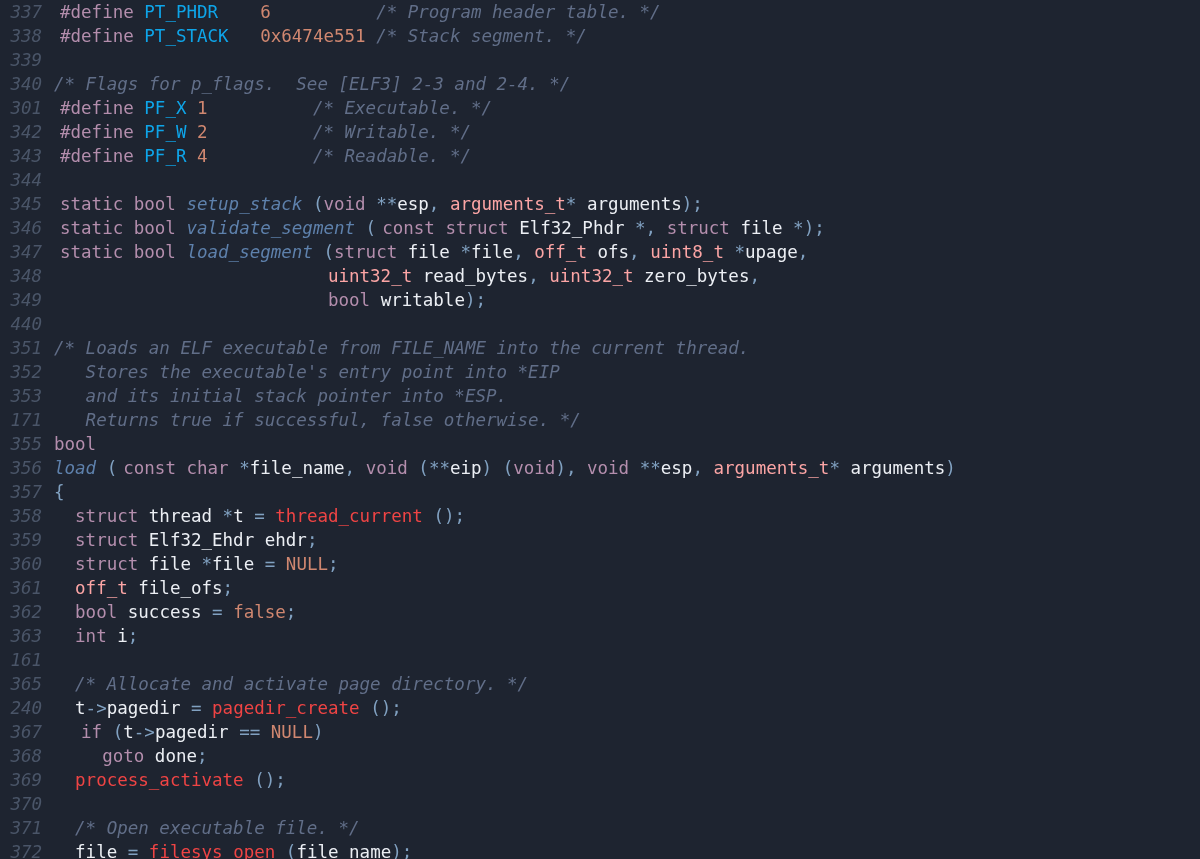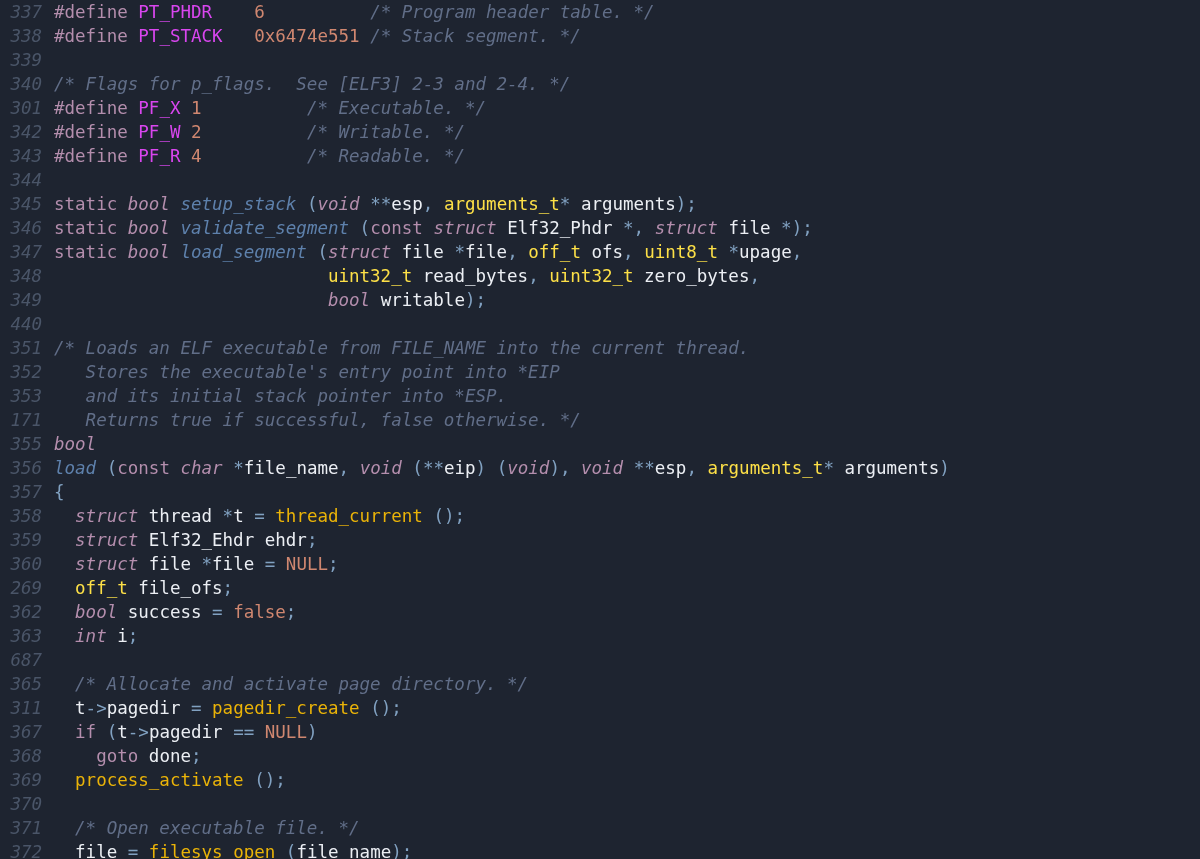--- a/index.html
+++ b/index.html
@@ -28,30 +28,30 @@
     flex: 1;
     color: #d8dee9;
     white-space: pre;
     position: relative;
   }
   .line {
     height: 24px;
     position: relative;
   }
   
-  .kw     { color: #b48ead; }           
-  .type   { color: #b48ead; font-style: italic; } 
+  .kw     { color: #b48ead; margin-left: 6px; }           
+  .type   { color: #b48ead; } 
   .fn     { color: #5e81ac; font-style: italic; }           
-  .fn2    { color: #eab308; }           
+  .fn2    { color: #ef4444; }           
   .num    { color: #d08770; }           
   .cmt    { color: #616e88; font-style: italic; }           
-  .typet  { color: #fde047; }           
+  .typet  { color: #fca5a5; }           
   .op     { color: #81a1c1; }           
   .id     { color: #eceff4; }           
-  .def    { color: #d946ef; }           
+  .def    { color: #0ea5e9; }           
 </style>
 </head>
 <body>
 
 <div class="editor">
   <div class="gutter" id="gutter">
       <div class="line">337</div>
       <div class="line">338</div>
       <div class="line">339</div>
       <div class="line">340</div>
@@ -68,26 +68,26 @@
       <div class="line">351</div>
       <div class="line">352</div>
       <div class="line">353</div>
       <div class="line">171</div>
       <div class="line">355</div>
       <div class="line">356</div>
       <div class="line">357</div>
       <div class="line">358</div>
       <div class="line">359</div>
       <div class="line">360</div>
-      <div class="line">269</div>
+      <div class="line">361</div>
       <div class="line">362</div>
       <div class="line">363</div>
-      <div class="line">687</div>
+      <div class="line">161</div>
       <div class="line">365</div>
-      <div class="line">311</div>
+      <div class="line">240</div>
       <div class="line">367</div>
       <div class="line">368</div>
       <div class="line">369</div>
       <div class="line">370</div>
       <div class="line">371</div>
       <div class="line">372</div>
     </div>
   <div class="code" id="code"><div class="line"><span class="kw">#define</span><span class="id"> </span><span class="def">PT_PHDR</span><span class="id">    </span><span class="num">6</span><span class="id">          </span><span class="cmt">/* Program header table. */</span></div><div class="line"><span class="kw">#define</span><span class="id"> </span><span class="def">PT_STACK</span><span class="id">   </span><span class="num">0x6474e551</span><span class="id"> </span><span class="cmt">/* Stack segment. */</span></div><div class="line"></div><div class="line"><span class="cmt">/* Flags for p_flags.  See [ELF3] 2-3 and 2-4. */</span></div><div class="line"><span class="kw">#define</span><span class="id"> </span><span class="def">PF_X</span><span class="id"> </span><span class="num">1</span><span class="id">          </span><span class="cmt">/* Executable. */</span></div><div class="line"><span class="kw">#define</span><span class="id"> </span><span class="def">PF_W</span><span class="id"> </span><span class="num">2</span><span class="id">          </span><span class="cmt">/* Writable. */</span></div><div class="line"><span class="kw">#define</span><span class="id"> </span><span class="def">PF_R</span><span class="id"> </span><span class="num">4</span><span class="id">          </span><span class="cmt">/* Readable. */</span></div><div class="line"></div><div class="line"><span class="kw">static</span><span class="id"> </span><span class="type">bool</span><span class="id"> </span><span class="fn">setup_stack</span><span class="id"> </span><span class="op">(</span><span class="type">void</span><span class="id"> </span><span class="op">**</span><span class="id">esp</span><span class="op">,</span><span class="id"> </span><span class="typet">arguments_t</span><span class="op">*</span><span class="id"> arguments</span><span class="op">);</span></div><div class="line"><span class="kw">static</span><span class="id"> </span><span class="type">bool</span><span class="id"> </span><span class="fn">validate_segment</span><span class="id"> </span><span class="op">(</span><span class="kw">const</span><span class="id"> </span><span class="type">struct</span><span class="id"> Elf32_Phdr </span><span class="op">*,</span><span class="id"> </span><span class="type">struct</span><span class="id"> file </span><span class="op">*);</span></div><div class="line"><span class="kw">static</span><span class="id"> </span><span class="type">bool</span><span class="id"> </span><span class="fn">load_segment</span><span class="id"> </span><span class="op">(</span><span class="type">struct</span><span class="id"> file </span><span class="op">*</span><span class="id">file</span><span class="op">,</span><span class="id"> </span><span class="typet">off_t</span><span class="id"> ofs</span><span class="op">,</span><span class="id"> </span><span class="typet">uint8_t</span><span class="id"> </span><span class="op">*</span><span class="id">upage</span><span class="op">,</span></div><div class="line"><span class="id">                          </span><span class="typet">uint32_t</span><span class="id"> read_bytes</span><span class="op">,</span><span class="id"> </span><span class="typet">uint32_t</span><span class="id"> zero_bytes</span><span class="op">,</span></div><div class="line"><span class="id">                          </span><span class="type">bool</span><span class="id"> writable</span><span class="op">);</span></div><div class="line"></div><div class="line"><span class="cmt">/* Loads an ELF executable from FILE_NAME into the current thread.</span></div><div class="line"><span class="cmt">   Stores the executable's entry point into *EIP</span></div><div class="line"><span class="cmt">   and its initial stack pointer into *ESP.</span></div><div class="line"><span class="cmt">   Returns true if successful, false otherwise. */</span></div><div class="line"><span class="type">bool</span></div><div class="line"><span class="fn">load</span><span class="id"> </span><span class="op">(</span><span class="kw">const</span><span class="id"> </span><span class="type">char</span><span class="id"> </span><span class="op">*</span><span class="id">file_name</span><span class="op">,</span><span class="id"> </span><span class="type">void</span><span class="id"> </span><span class="op">(**</span><span class="id">eip</span><span class="op">)</span><span class="id"> </span><span class="op">(</span><span class="type">void</span><span class="op">),</span><span class="id"> </span><span class="type">void</span><span class="id"> </span><span class="op">**</span><span class="id">esp</span><span class="op">,</span><span class="id"> </span><span class="typet">arguments_t</span><span class="op">*</span><span class="id"> arguments</span><span class="op">)</span></div><div class="line"><span class="op">{</span></div><div class="line"><span class="id">  </span><span class="type">struct</span><span class="id"> thread </span><span class="op">*</span><span class="id">t </span><span class="op">=</span><span class="id"> </span><span class="fn2">thread_current</span><span class="id"> </span><span class="op">();</span></div><div class="line"><span class="id">  </span><span class="type">struct</span><span class="id"> Elf32_Ehdr ehdr</span><span class="op">;</span></div><div class="line"><span class="id">  </span><span class="type">struct</span><span class="id"> file </span><span class="op">*</span><span class="id">file </span><span class="op">=</span><span class="id"> </span><span class="num">NULL</span><span class="op">;</span></div><div class="line"><span class="id">  </span><span class="typet">off_t</span><span class="id"> file_ofs</span><span class="op">;</span></div><div class="line"><span class="id">  </span><span class="type">bool</span><span class="id"> success </span><span class="op">=</span><span class="id"> </span><span class="num">false</span><span class="op">;</span></div><div class="line"><span class="id">  </span><span class="type">int</span><span class="id"> i</span><span class="op">;</span></div><div class="line"></div><div class="line"><span class="id">  </span><span class="cmt">/* Allocate and activate page directory. */</span></div><div class="line"><span class="id">  t</span><span class="op">-&gt;</span><span class="id">pagedir </span><span class="op">=</span><span class="id"> </span><span class="fn2">pagedir_create</span><span class="id"> </span><span class="op">();</span></div><div class="line"><span class="id">  </span><span class="kw">if</span><span class="id"> </span><span class="op">(</span><span class="id">t</span><span class="op">-&gt;</span><span class="id">pagedir </span><span class="op">==</span><span class="id"> </span><span class="num">NULL</span><span class="op">)</span></div><div class="line"><span class="id">    </span><span class="kw">goto</span><span class="id"> done</span><span class="op">;</span></div><div class="line"><span class="id">  </span><span class="fn2">process_activate</span><span class="id"> </span><span class="op">();</span></div><div class="line"></div><div class="line"><span class="id">  </span><span class="cmt">/* Open executable file. */</span></div><div class="line"><span class="id">  file </span><span class="op">=</span><span class="id"> </span><span class="fn2">filesys_open</span><span class="id"> </span><span class="op">(</span><span class="id">file_name</span><span class="op">);</span></div></div>
 </div>
 

